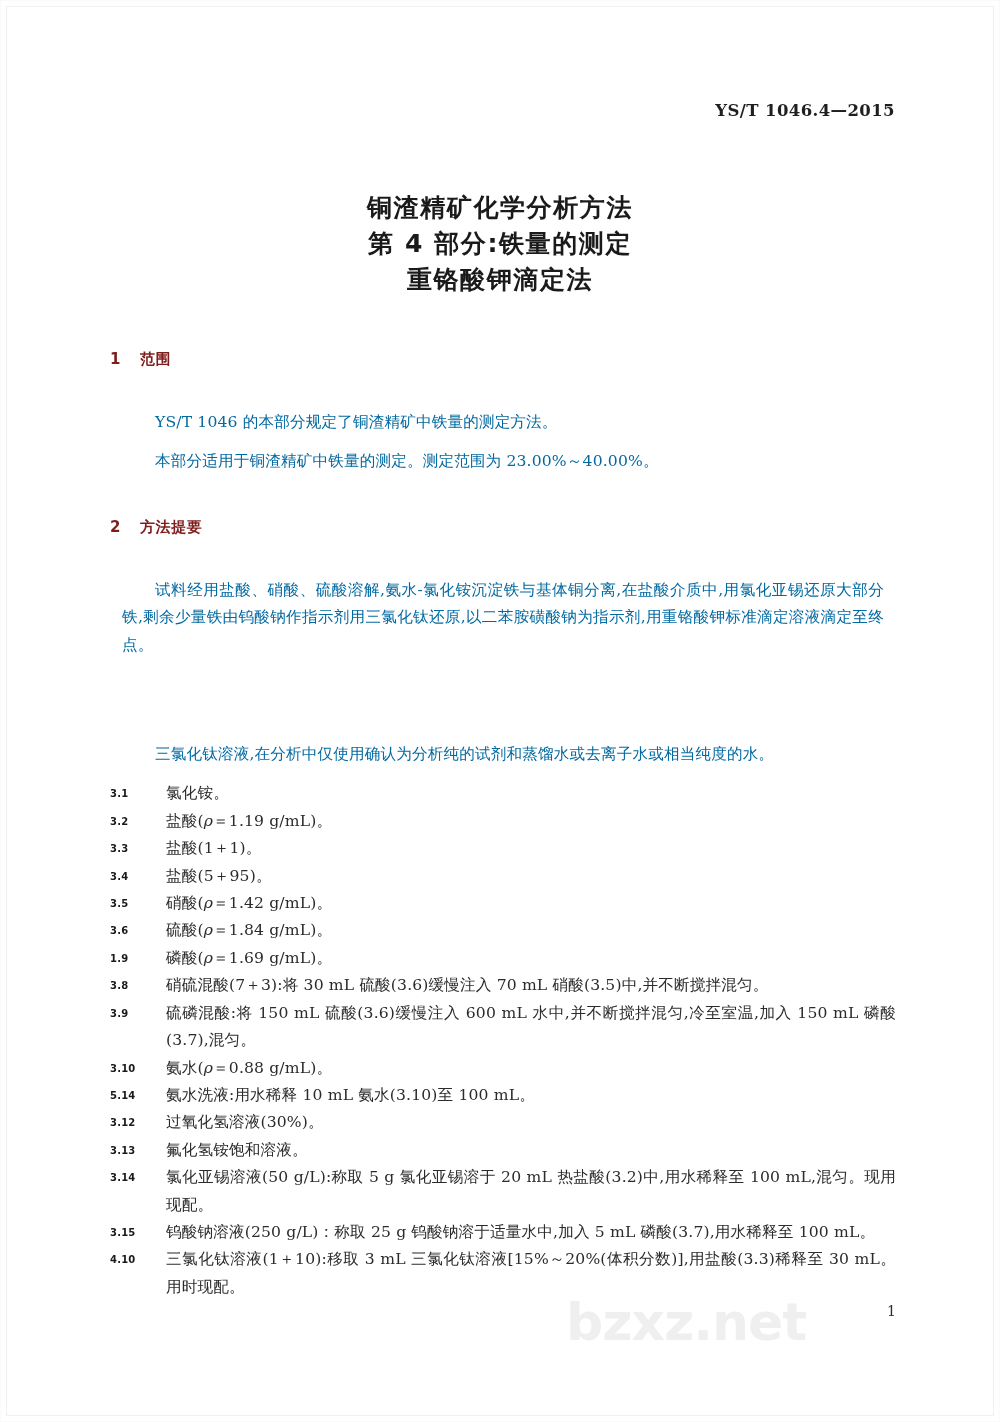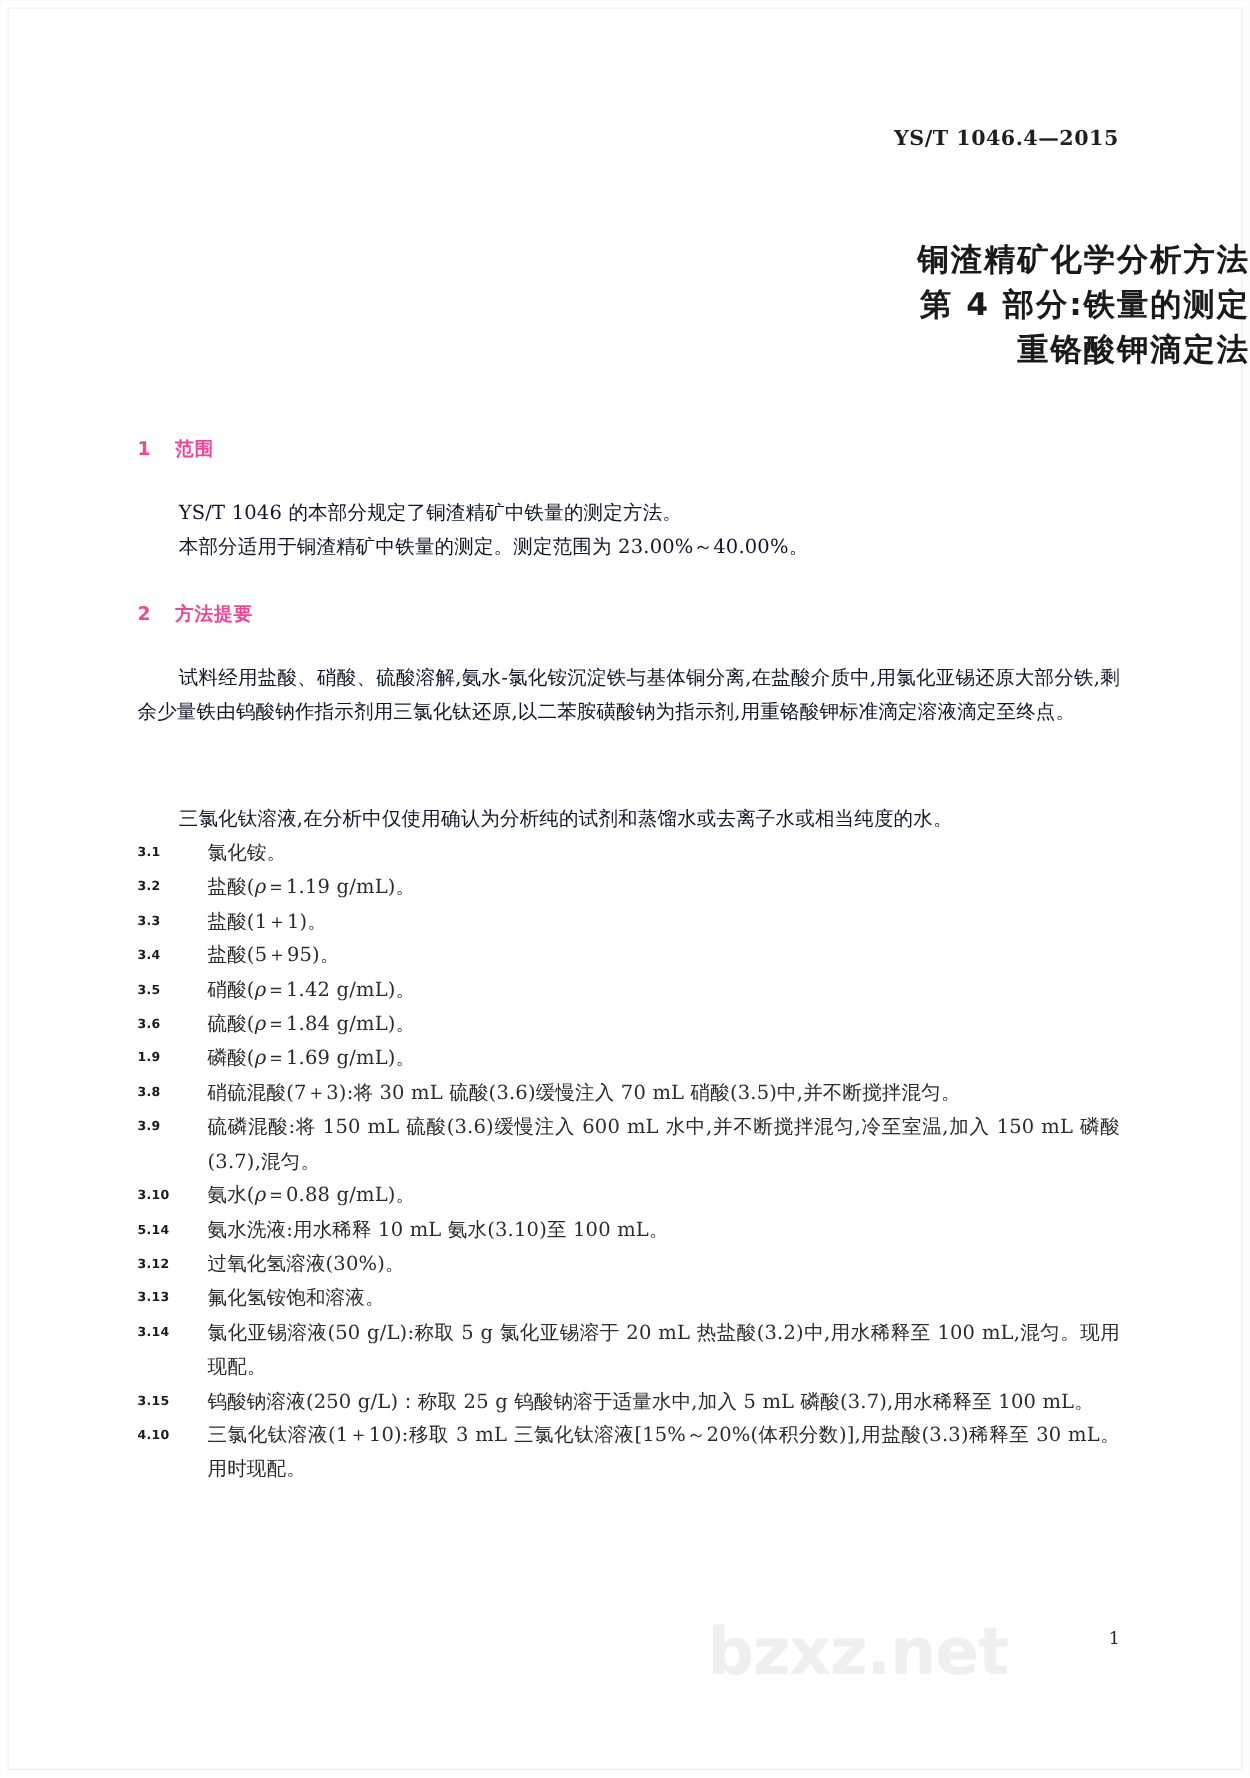--- a/index.html
+++ b/index.html
@@ -51,21 +51,21 @@
     white-space: nowrap;
     margin-left: 44px;
   }
 
   
   .title-block {
     position: absolute;
     top: 190px;
     left: 0;
     width: 1000px;
-    text-align: right;
+    text-align: center;
   }
   .title-line {
     font-family: "DejaVu Sans", "Liberation Sans", sans-serif;
     font-weight: bold;
     font-size: 25px;
     line-height: 36px;
     letter-spacing: 1.6px;
     color: #1a1a1a;
   }
 
@@ -75,35 +75,35 @@
     top: 350px;
     left: 110px;
     width: 786px;
   }
 
   .sec-head {
     font-family: "DejaVu Sans", "Liberation Sans", sans-serif;
     font-weight: bold;
     font-size: 15px;
     letter-spacing: 0.6px;
-    color: #ec4899;
+    color: #7f1d1d;
     margin: 0 0 0 0;
   }
   .sec-head .num {
     display: inline-block;
     width: 30px;
   }
 
   .para {
     font-size: 15.6px;
     line-height: 27.4px;
     letter-spacing: 0.15px;
     text-align: justify;
-    margin: 0;
-    color: #0f172a;
+    margin: 12px;
+    color: #0369a1;
   }
   .para.indent {
     text-indent: 33px;
   }
 
   .gap-sec1-body { height: 28px; }
   .gap-after-p  { height: 30px; }
 
   
   .item {

